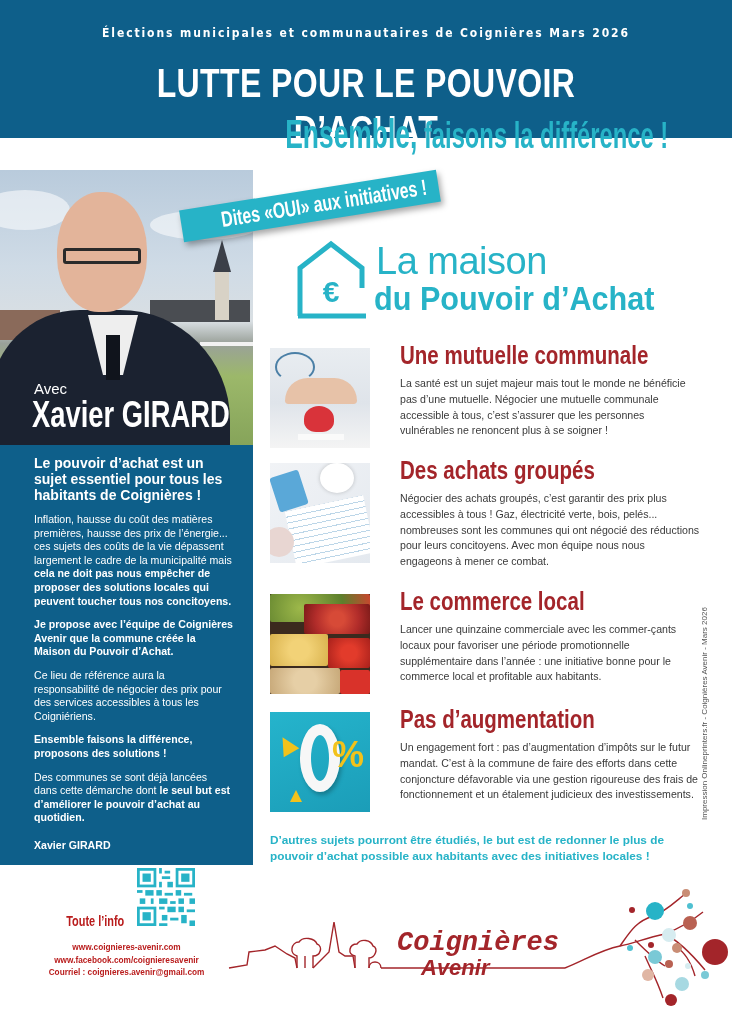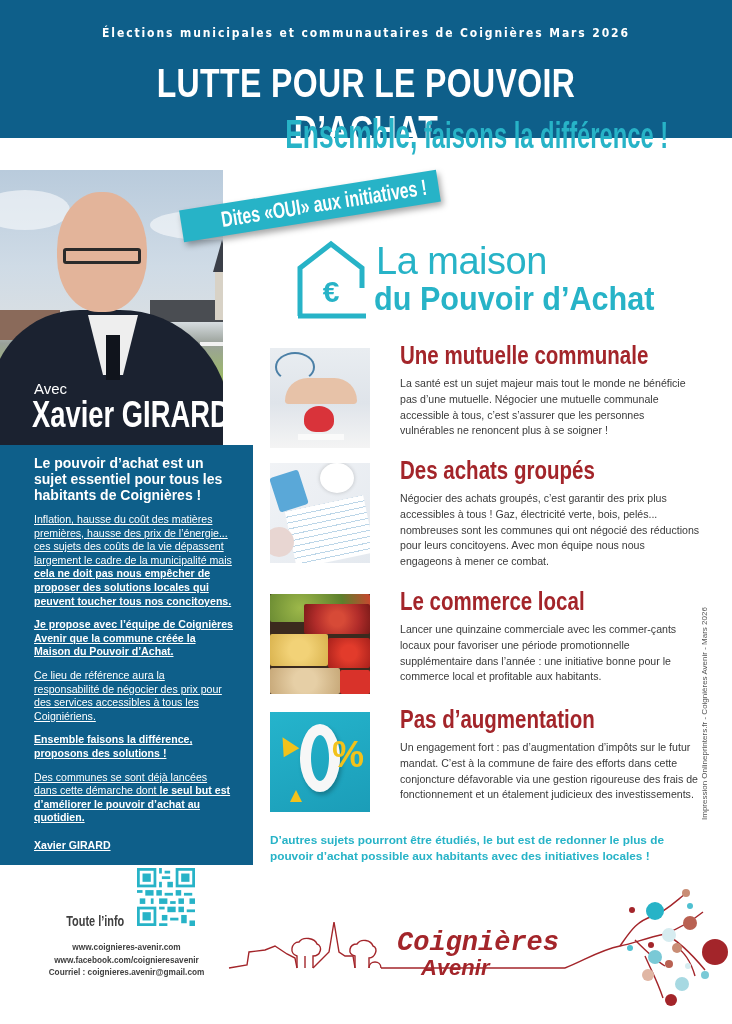--- a/index.html
+++ b/index.html
@@ -11,21 +11,21 @@
   .header .subtitle { position: absolute; left: 0; right: 0; top: 26px; text-align: center; color: #ffffff;
     font-family: "DejaVu Sans Condensed", "DejaVu Sans", sans-serif; font-weight: bold; font-size: 12px; letter-spacing: 1.9px; }
   .header .title { position: absolute; left: 0; right: 0; top: 60px; text-align: center; color: #ffffff;
     font-family: "Liberation Sans Narrow", "Liberation Sans", sans-serif; font-weight: bold; font-size: 41px;
     transform: scaleX(0.78); letter-spacing: 0.5px; }
   .header .tagline { position: absolute; right: 64px; top: 112px; color: #27b3c7; white-space: nowrap;
     font-family: "Liberation Sans", sans-serif; font-weight: bold; font-size: 36px; transform-origin: right center; transform: scaleX(0.66); }
   .header .tagline .big { font-size: 40px; }
 
   
-  .photo { position: absolute; left: 0; top: 170px; width: 223px; height: 275px; overflow: hidden;
+  .photo { position: absolute; left: 0; top: 170px; width: 253px; height: 275px; overflow: hidden;
     background: linear-gradient(180deg, #b9cbdc 0%, #cfdbe6 35%, #d9dfe3 55%, #9aa19a 63%, #9cb86a 75%, #86a45a 100%); }
   .photo .cloud { position: absolute; border-radius: 50%; background: rgba(255,255,255,0.55); }
   .photo .church { position: absolute; left: 215px; top: 95px; width: 14px; height: 55px; background: #d8d2c6; }
   .photo .spire { position: absolute; left: 213px; top: 70px; width: 0; height: 0;
     border-left: 9px solid transparent; border-right: 9px solid transparent; border-bottom: 32px solid #3b3f48; }
   .photo .roof { position: absolute; left: 150px; top: 130px; width: 100px; height: 22px; background: #4a4d52; }
   .photo .house { position: absolute; left: 0; top: 140px; width: 60px; height: 30px; background: #8a6a5a; }
   .photo .fence { position: absolute; left: 200px; top: 172px; width: 53px; height: 4px; background: #f2f2f2; }
   .photo .suit { position: absolute; left: -10px; top: 140px; width: 240px; height: 160px; background: #1b2230;
     border-radius: 90px 110px 0 0; }
@@ -34,21 +34,21 @@
   .photo .tie { position: absolute; left: 106px; top: 165px; width: 14px; height: 45px; background: #10141c; }
   .photo .head { position: absolute; left: 57px; top: 22px; width: 90px; height: 120px; background: #e3b49a; border-radius: 48% 48% 46% 46%; }
   .photo .glasses { position: absolute; left: 63px; top: 78px; width: 78px; height: 16px; border: 3px solid #2a2a2a; border-radius: 3px; }
   .photo .avec { position: absolute; left: 34px; top: 210px; color: #ffffff; font-size: 15px; font-family: "Liberation Sans", sans-serif; }
   .photo .name { position: absolute; left: 32px; top: 224px; color: #ffffff; font-size: 36px; font-weight: bold; white-space: nowrap;
     font-family: "Liberation Sans Narrow", "Liberation Sans", sans-serif; transform: scaleX(0.76); transform-origin: left center; }
 
   
   .leftpanel { position: absolute; left: 0; top: 445px; width: 253px; height: 420px; background: #0e5f8a; color: #ffffff; padding: 10px 20px 0 34px; }
   .leftpanel .lead { font-weight: bold; font-size: 14px; line-height: 16px; margin-bottom: 10px; }
-  .leftpanel p { font-size: 10.6px; line-height: 13.6px; margin-bottom: 10px; text-decoration: underline; }
+  .leftpanel p { font-size: 10.6px; line-height: 13.6px; margin-bottom: 10px; }
   .leftpanel b { font-weight: bold; }
 
   
   .banner { position: absolute; left: 180px; top: 190px; width: 260px; height: 32px; background: #27b3c7;
     transform: rotate(-9deg); box-shadow: 2px 4px 6px rgba(0,0,0,0.35); color: #ffffff; text-align: center;
     font-family: "Liberation Sans", sans-serif; font-weight: bold; font-size: 22px; line-height: 32px; }
   .banner span { display: inline-block; transform: scaleX(0.72); white-space: nowrap; }
 
   
   .maison { position: absolute; left: 290px; top: 240px; width: 420px; height: 80px; }
@@ -84,21 +84,21 @@
   .thumb-zero .pct { position: absolute; left: 62px; top: 22px; color: #f2c21b; font-size: 36px; font-weight: bold; font-family: "Liberation Sans", sans-serif; }
   .thumb-zero .tri1 { position: absolute; left: 8px; top: 24px; width: 0; height: 0; border-left: 9px solid transparent; border-right: 9px solid transparent; border-bottom: 18px solid #f2c21b; transform: rotate(-30deg); }
   .thumb-zero .tri2 { position: absolute; left: 20px; top: 78px; width: 0; height: 0; border-left: 6px solid transparent; border-right: 6px solid transparent; border-bottom: 12px solid #f2c21b; }
 
   .closing { position: absolute; left: 270px; top: 832px; width: 440px; color: #27b3c7; font-weight: bold; font-size: 11.8px; line-height: 16px; }
 
   .vertical { position: absolute; left: 700px; top: 820px; transform: rotate(-90deg); transform-origin: left top;
     white-space: nowrap; color: #555555; font-size: 8px; font-family: "Liberation Sans", sans-serif; }
 
   
-  .info { position: absolute; left: 0; top: 865px; width: 253px; text-align: center; color: #404040; }
+  .info { position: absolute; left: 0; top: 865px; width: 253px; text-align: center; color: #b91c1c; }
   .info .t { font-weight: bold; font-size: 14px; margin-top: 2px; display: inline-block; transform: scaleX(0.78); }
   .info .qr { position: relative; margin: 3px auto 0; width: 58px; height: 58px; }
   .info .links { margin-top: 11px; font-weight: bold; font-size: 9.6px; line-height: 12.5px; }
   .info .links div { transform: scaleX(0.86); }
 
   
   .logo { position: absolute; left: 225px; top: 880px; width: 507px; height: 144px; }
   .logo .w1 { position: absolute; left: 172px; top: 48px; color: #a3252a; font-style: italic; font-weight: bold; font-size: 27px; font-family: Liberation Mono, monospace; }
   .logo .w2 { position: absolute; left: 196px; top: 75px; color: #a3252a; font-style: italic; font-weight: bold; font-size: 22px; font-family: "Liberation Sans", sans-serif; }
 </style>

